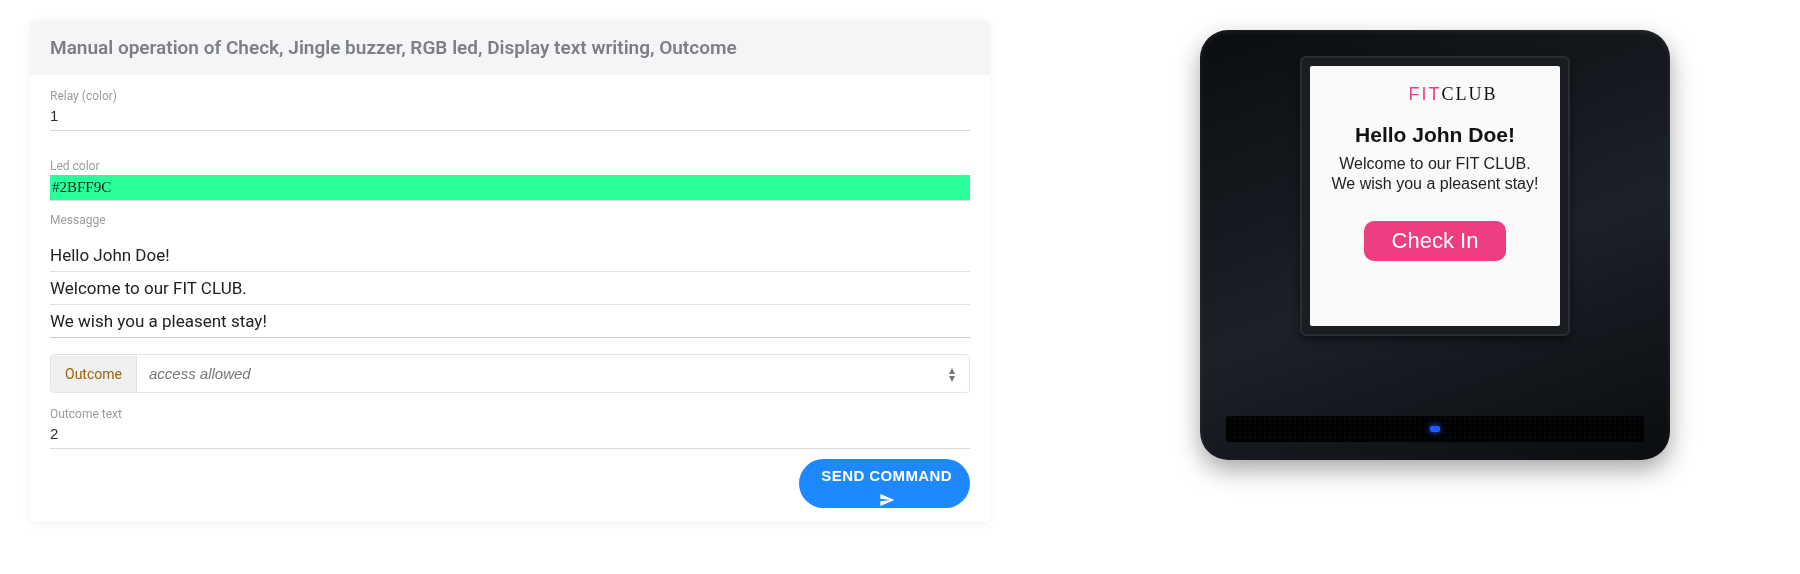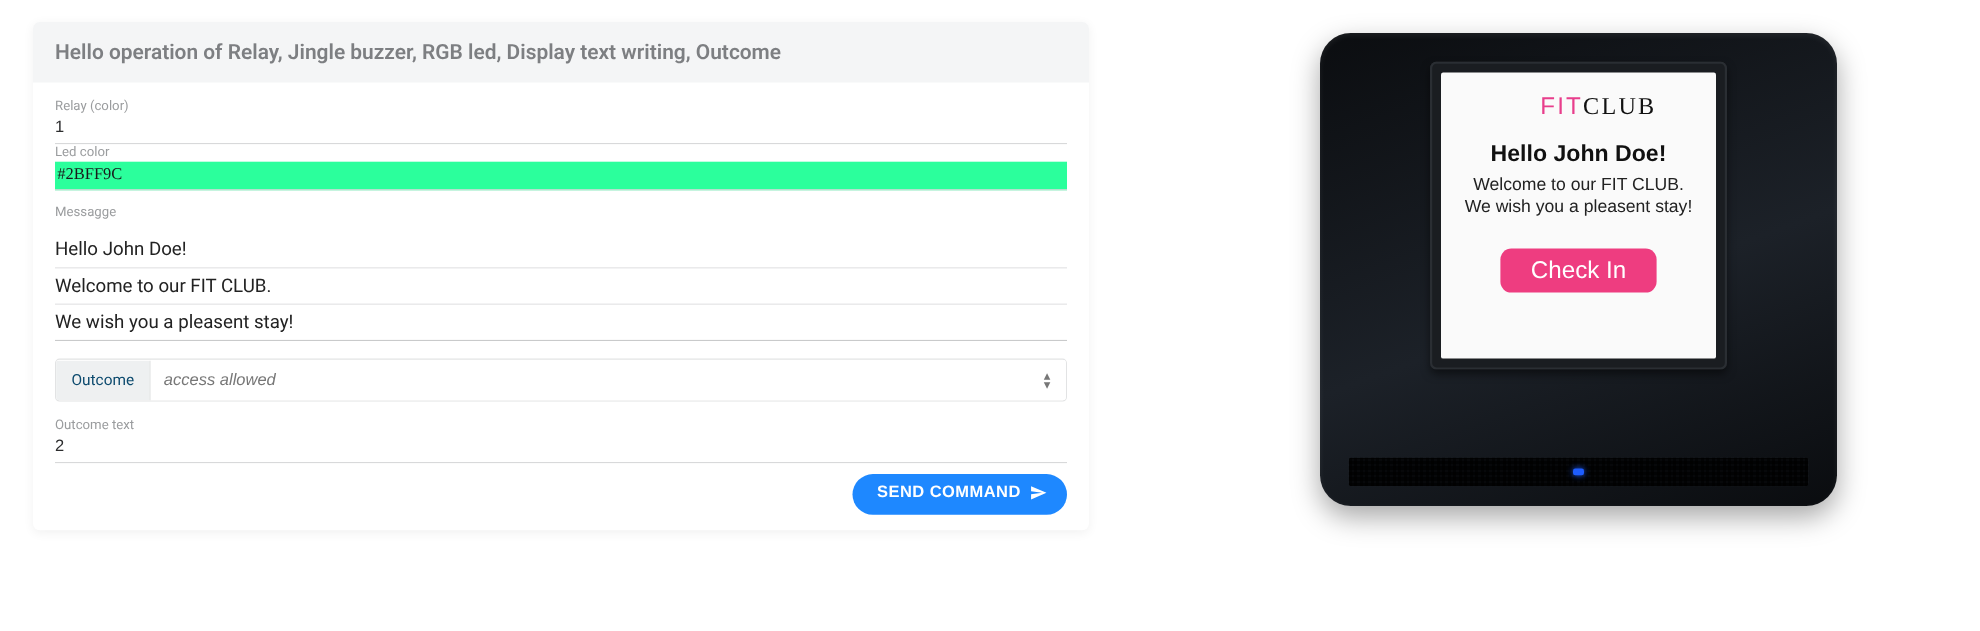--- a/index.html
+++ b/index.html
@@ -43,21 +43,21 @@
   .fld-input {
     width: 100%;
     border: none;
     outline: none;
     font-size: 15px;
     color: #2c2d2e;
     background: transparent;
     padding: 2px 0;
   }
 
-  .led-row { margin-top: 0; }
+  .led-row { margin-top: 28px; }
   .led-highlight {
     background: #2BFF9C;
     display: block;
     padding: 0;
     border-bottom: 1px solid #d8d9da;
   }
   .led-input {
     border: none;
     outline: none;
     font-size: 15px;
@@ -82,21 +82,21 @@
     display: flex;
     align-items: center;
     margin-top: 16px;
     border: 1px solid #e2e3e4;
     border-radius: 4px;
     overflow: hidden;
     position: relative;
   }
   .out-tag {
     background: #eef0f1;
-    color: #0c4a6e;
+    color: #a16207;
     font-size: 14px;
     padding: 10px 14px;
     border-right: 1px solid #e2e3e4;
   }
   .out-select {
     flex: 1;
     border: none;
     outline: none;
     font-size: 15px;
     color: #777;
@@ -122,25 +122,26 @@
     padding: 10px 20px 0 20px;
   }
   .send-btn {
     background: #1e88ff;
     color: #fff;
     border: none;
     border-radius: 999px;
     font-size: 15px;
     font-weight: 700;
     letter-spacing: 0.4px;
-    padding: 8px 18px 12px 22px;
+    padding: 8px 18px 0 22px;
     display: inline-flex;
     align-items: center;
     gap: 8px;
     cursor: pointer;
+    flex-direction: column;
   }
   .send-btn svg { width: 16px; height: 16px; fill: #fff; }
 
   
   .device-wrap { flex: 1; display:flex; justify-content:center; align-items:flex-start; padding-top:10px;}
   .device {
     width: 470px;
     height: 430px;
     background: linear-gradient(160deg,#0b0d10 0%, #1c2128 55%, #0a0c0f 100%);
     border-radius: 28px;
@@ -164,21 +165,21 @@
     background: #fafafa;
     border-radius: 2px;
     display:flex;
     flex-direction: column;
     align-items: center;
     justify-content: flex-start;
     padding: 18px 12px 12px 12px;
     font-family: Georgia, "Times New Roman", serif;
     text-align: center;
   }
-  .logo { font-size: 22px; letter-spacing: 1px; margin-bottom: 18px; margin-left: 36px; }
+  .logo { font-size: 18px; letter-spacing: 1px; margin-bottom: 18px; margin-left: 36px; }
   .logo .fit { color: #e83e8c; font-weight: 400; font-family: Arial, sans-serif; letter-spacing: 2px; }
   .logo .club { color: #111; font-weight: 400; letter-spacing: 2px; }
   .greet { font-family: Arial, sans-serif; font-size: 21px; font-weight: 700; color:#111; margin-bottom:8px;}
   .line { font-family: Arial, sans-serif; font-size: 16px; color:#222; margin-bottom:2px;}
   .checkin {
     margin-top: 26px;
     background: #ee3d80;
     color: #fff;
     border: none;
     border-radius: 10px;
@@ -206,21 +207,21 @@
     background:#1e5dff;
     transform:translate(-50%,-50%);
     border-radius:2px;
     box-shadow:0 0 6px #1e5dff;
   }
 </style>
 </head>
 <body>
 
 <div class="panel">
-  <div class="panel-header">Hello operation of Relay, Jingle buzzer, RGB led, Display text writing, Outcome</div>
+  <div class="panel-header">Manual operation of Check, Jingle buzzer, RGB led, Display text writing, Outcome</div>
   <div class="panel-body">
 
     <div class="fld">
       <label class="fld-label">Relay (color)</label>
       <input class="fld-input" value="1" style="">
     </div>
 
 
     <div class="led-row">
       <span class="fld-label">Led color</span>

